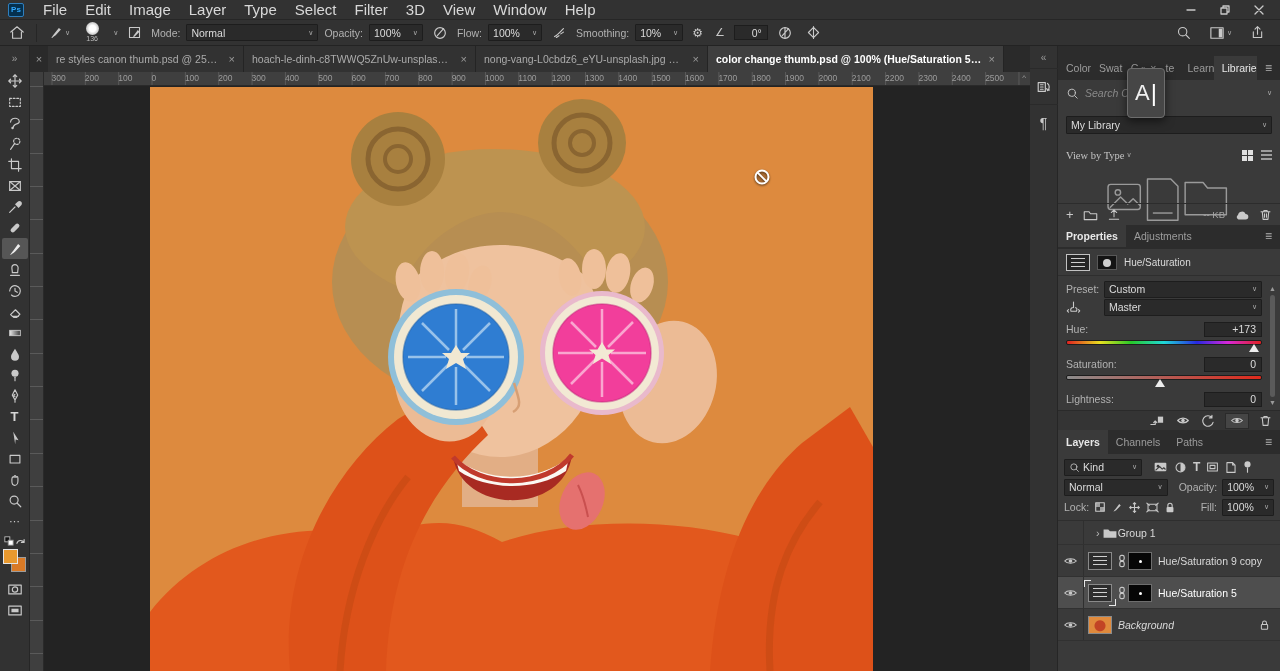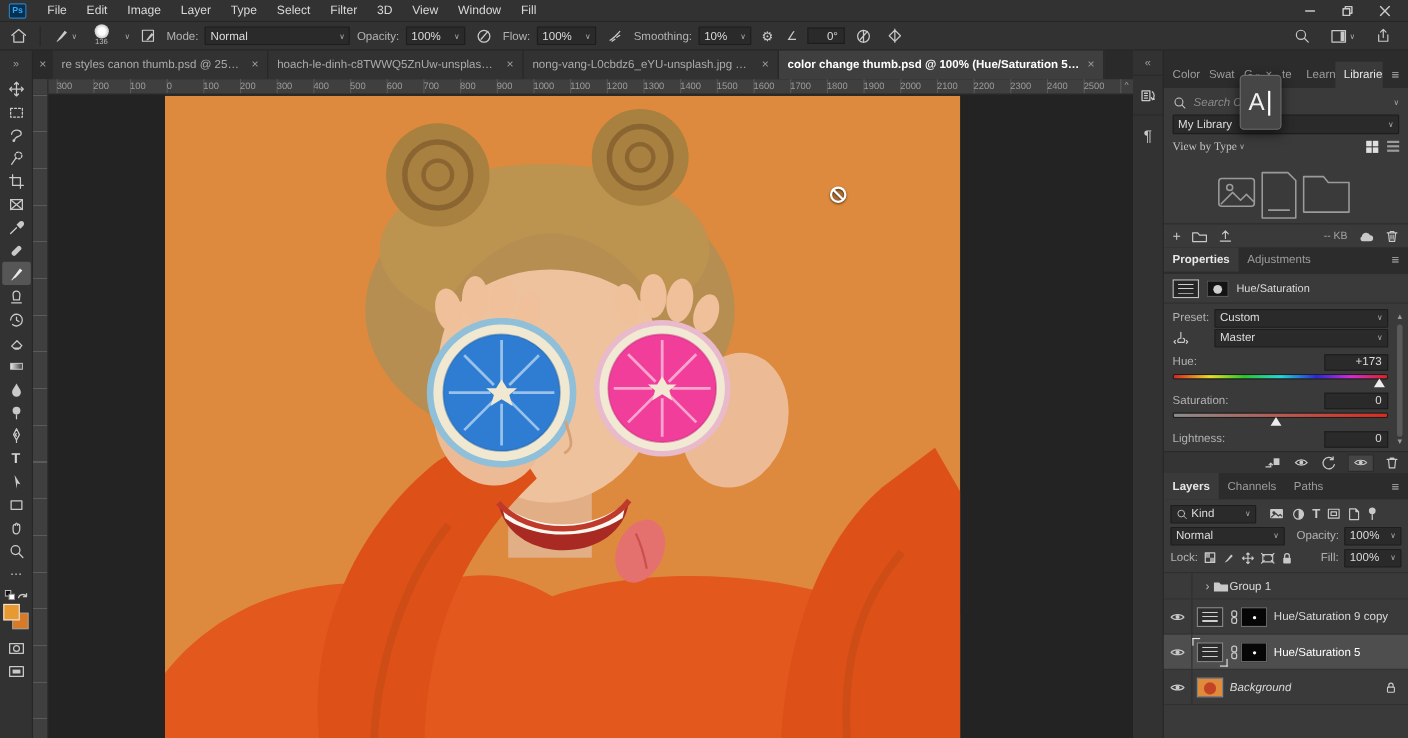--- a/index.html
+++ b/index.html
@@ -4,21 +4,21 @@
 <style>
   html,body{margin:0;padding:0;background:#1e1e1e;}
   *{box-sizing:border-box;user-select:none;}
   #app{position:relative;width:1280px;height:671px;background:#323232;font-family:"Liberation Sans",sans-serif;overflow:hidden;color:#d6d6d6;}
   svg{display:block;}
   .ic{stroke:#c9c9c9;fill:none;stroke-width:1.3;stroke-linecap:round;stroke-linejoin:round;}
   .fill{fill:#c9c9c9;stroke:none;}
   
   .menubar{position:absolute;left:0;top:0;width:1280px;height:20px;background:#323232;border-bottom:1px solid #262626;display:flex;align-items:center;padding:0 8px;}
   .pslogo{width:16px;height:14px;background:#05304e;border:1px solid #2f7fbe;border-radius:2px;color:#31a8ff;font-size:8px;font-weight:bold;display:flex;align-items:center;justify-content:center;margin-right:10px;}
-  .menu-item{font-size:11px;color:#d8d8d8;padding:0 9px;line-height:20px;}
+  .menu-item{font-size:15px;color:#d8d8d8;padding:0 9px;line-height:20px;}
   .wincontrols{margin-left:auto;display:flex;align-items:center;gap:8px;}
   .winbtn{width:26px;height:18px;display:flex;align-items:center;justify-content:center;color:#c9c9c9;}
   
   .optionsbar{position:absolute;left:0;top:20px;width:1280px;height:26px;background:#323232;border-bottom:1px solid #232323;display:flex;align-items:center;padding:0 6px;gap:6px;}
   .ob-sep{width:1px;height:18px;background:#262626;margin:0 2px;}
   .obtn{height:20px;display:flex;align-items:center;justify-content:center;padding:0 3px;}
   .chev{font-size:7px;color:#a8a8a8;margin-left:2px;}
   .lbl{font-size:10.5px;color:#b2b2b2;white-space:nowrap;}
   .sel{height:17px;background:#2a2a2a;border:1px solid #1d1d1d;border-radius:1px;display:flex;align-items:center;justify-content:space-between;padding:0 4px;font-size:10.5px;color:#dcdcdc;}
   .valbox{height:15px;background:#2a2a2a;border:1px solid #1d1d1d;font-size:10.5px;color:#dcdcdc;display:flex;align-items:center;justify-content:flex-end;padding:0 5px;}
@@ -63,21 +63,21 @@
   
   .rightcol{position:absolute;left:1058px;top:46px;width:222px;bottom:0;background:#2c2c2c;}
   .ptabs{display:flex;align-items:stretch;height:24px;background:#2c2c2c;font-size:10.5px;color:#9c9c9c;}
   .ptab{padding:0 8px;display:flex;align-items:center;white-space:nowrap;overflow:hidden;}
   .ptab.active{background:#3a3a3a;color:#e8e8e8;}
   .pmenu{margin-left:auto;color:#b5b5b5;font-size:12px;padding:0 8px;display:flex;align-items:center;}
   .panelbody{background:#3a3a3a;}
   .libbody{position:absolute;left:0;top:34px;width:222px;height:145px;}
   .librow{display:flex;align-items:center;padding:0 8px;}
   .search-ph{font-size:10.5px;font-style:italic;color:#8a8a8a;margin-left:6px;flex:1;}
-  .libsel{margin:0 8px;height:18px;}
+  .libsel{margin:12px 8px;height:18px;}
   .viewby{font-size:10.5px;color:#c4c4c4;font-family:Liberation Serif, serif;}
   .gridic{display:grid;grid-template-columns:5px 5px;grid-template-rows:5px 5px;gap:1px;}
   .gridic i{background:#e0e0e0;}
   .listic{display:flex;flex-direction:column;gap:2px;}
   .listic i{width:11px;height:2px;background:#9c9c9c;}
   .emptyart{display:flex;justify-content:center;padding-top:6px;}
   .libbar{position:absolute;left:0;bottom:0;width:222px;height:22px;border-top:1px solid #2c2c2c;display:flex;align-items:center;padding:0 8px;gap:9px;}
   .kb{font-size:9.5px;color:#a5a5a5;margin-left:auto;}
   
   .propstabs{position:absolute;left:0;top:179px;width:222px;}
@@ -137,21 +137,21 @@
     <span class="menu-item">File</span>
     <span class="menu-item">Edit</span>
     <span class="menu-item">Image</span>
     <span class="menu-item">Layer</span>
     <span class="menu-item">Type</span>
     <span class="menu-item">Select</span>
     <span class="menu-item">Filter</span>
     <span class="menu-item">3D</span>
     <span class="menu-item">View</span>
     <span class="menu-item">Window</span>
-    <span class="menu-item">Fill</span>
+    <span class="menu-item">Help</span>
     <div class="wincontrols">
       <span class="winbtn">
           <svg width="10" height="10" viewBox="0 0 10 10">
             <path class="ic" d="M1 5 H9"></path>
           </svg>
         </span>
       <span class="winbtn">
           <svg width="11" height="11" viewBox="0 0 11 11">
             <path class="ic" d="M1 4 H7 V10 H1 Z M3 4 V2 H9 V8 H7"></path>
           </svg>

